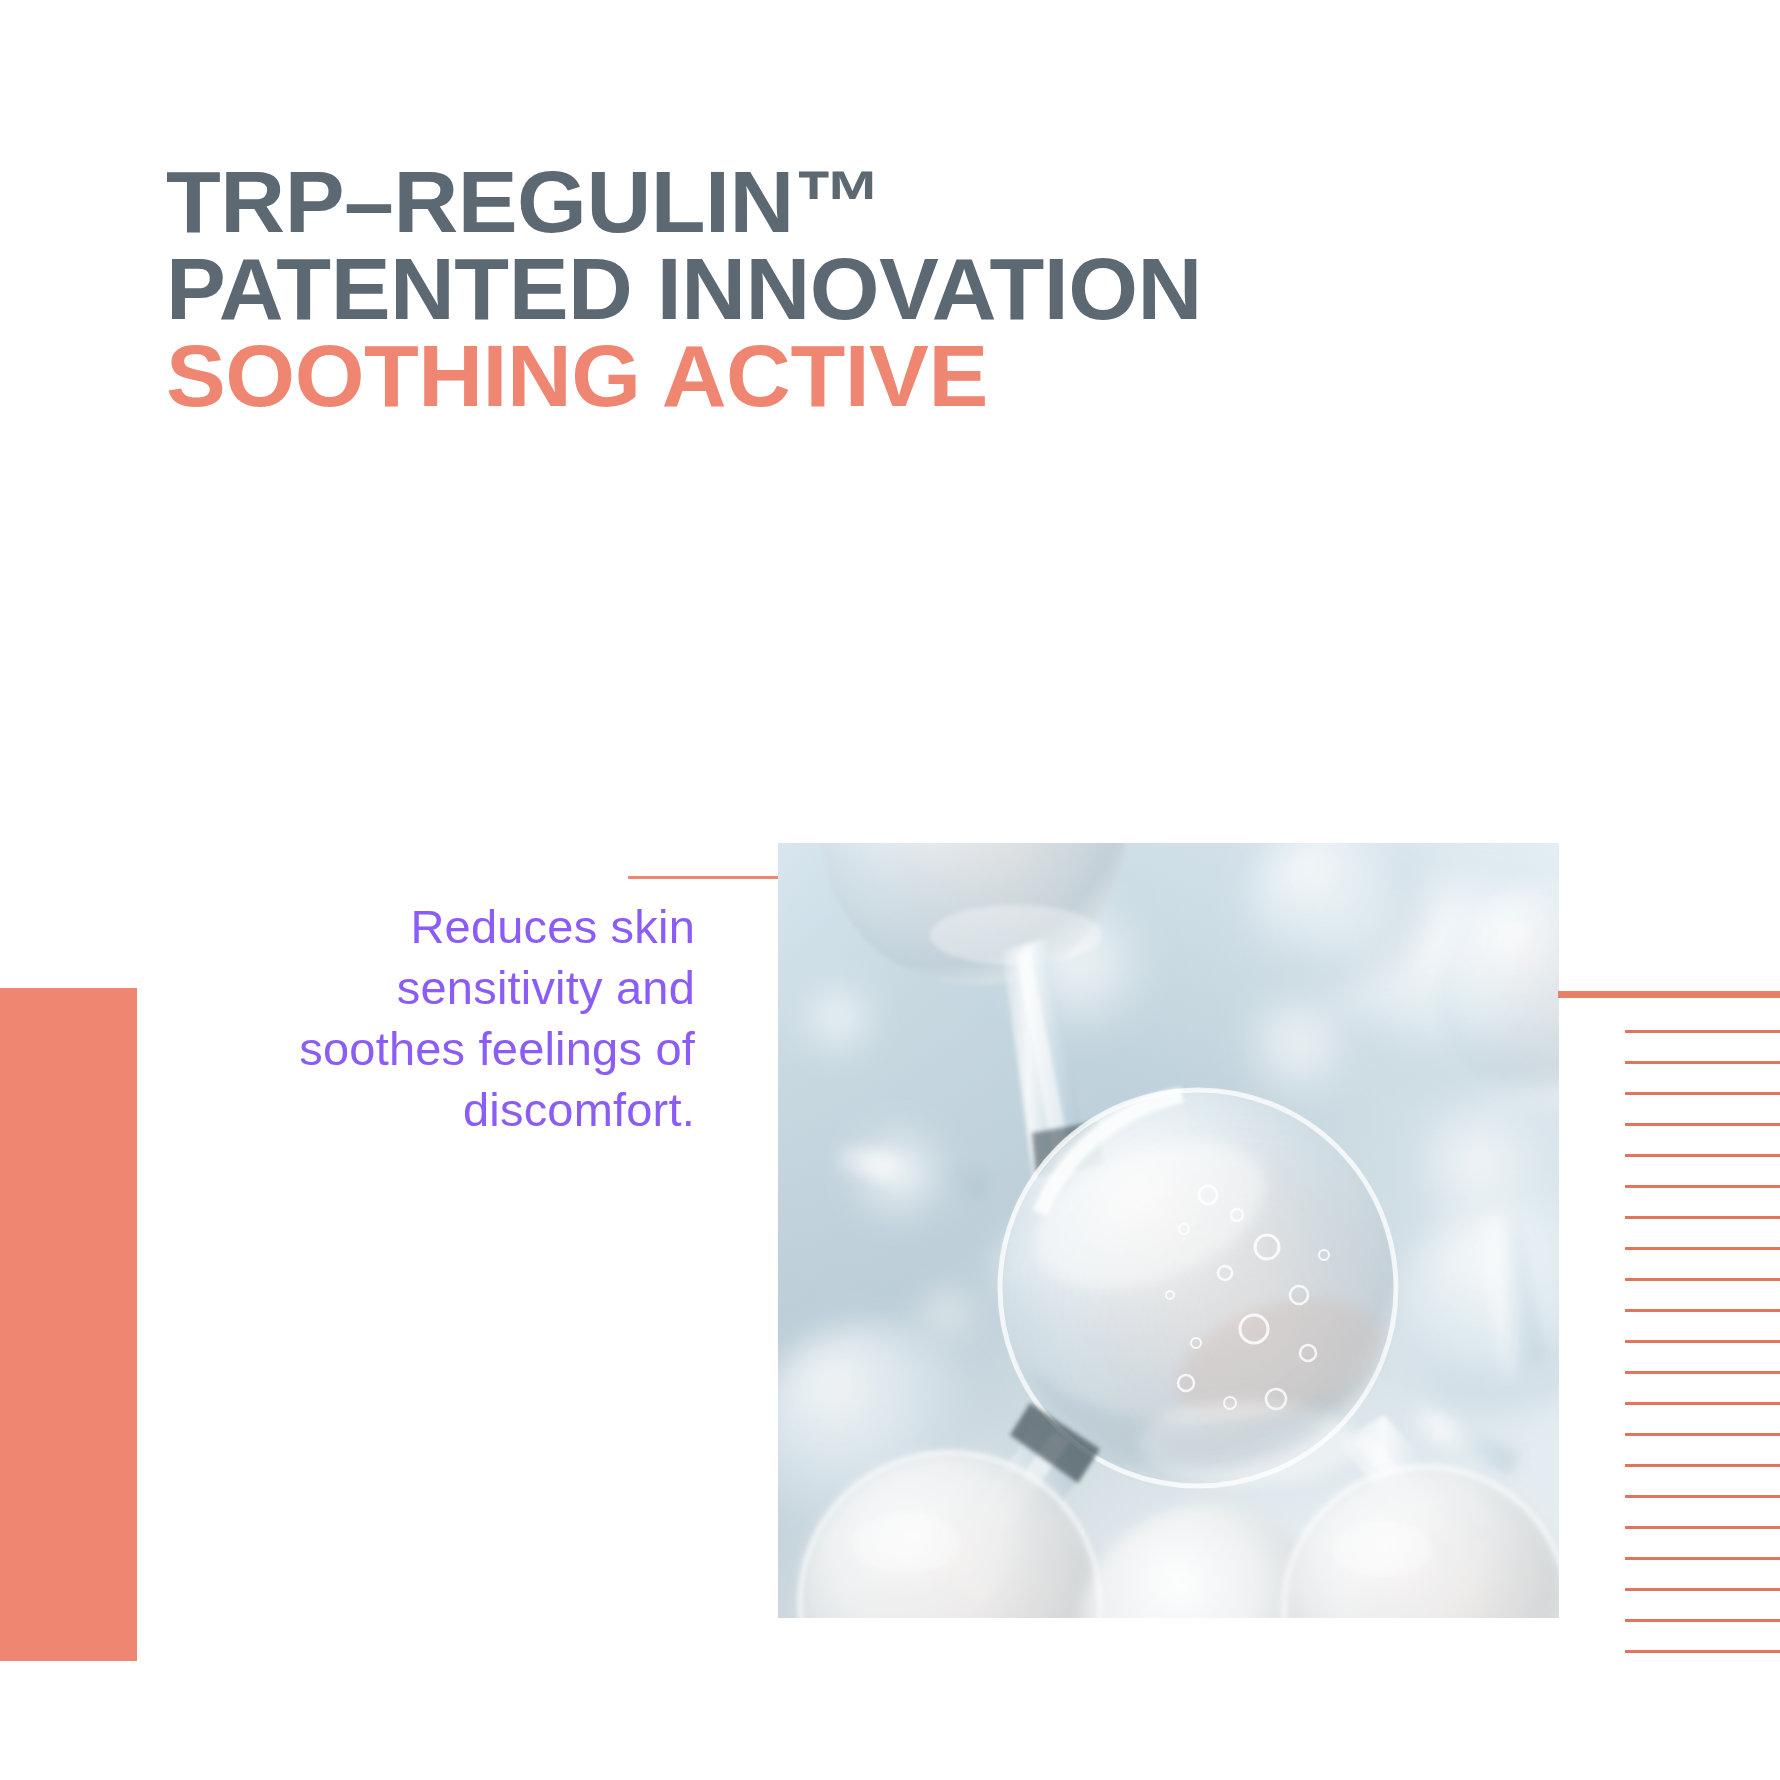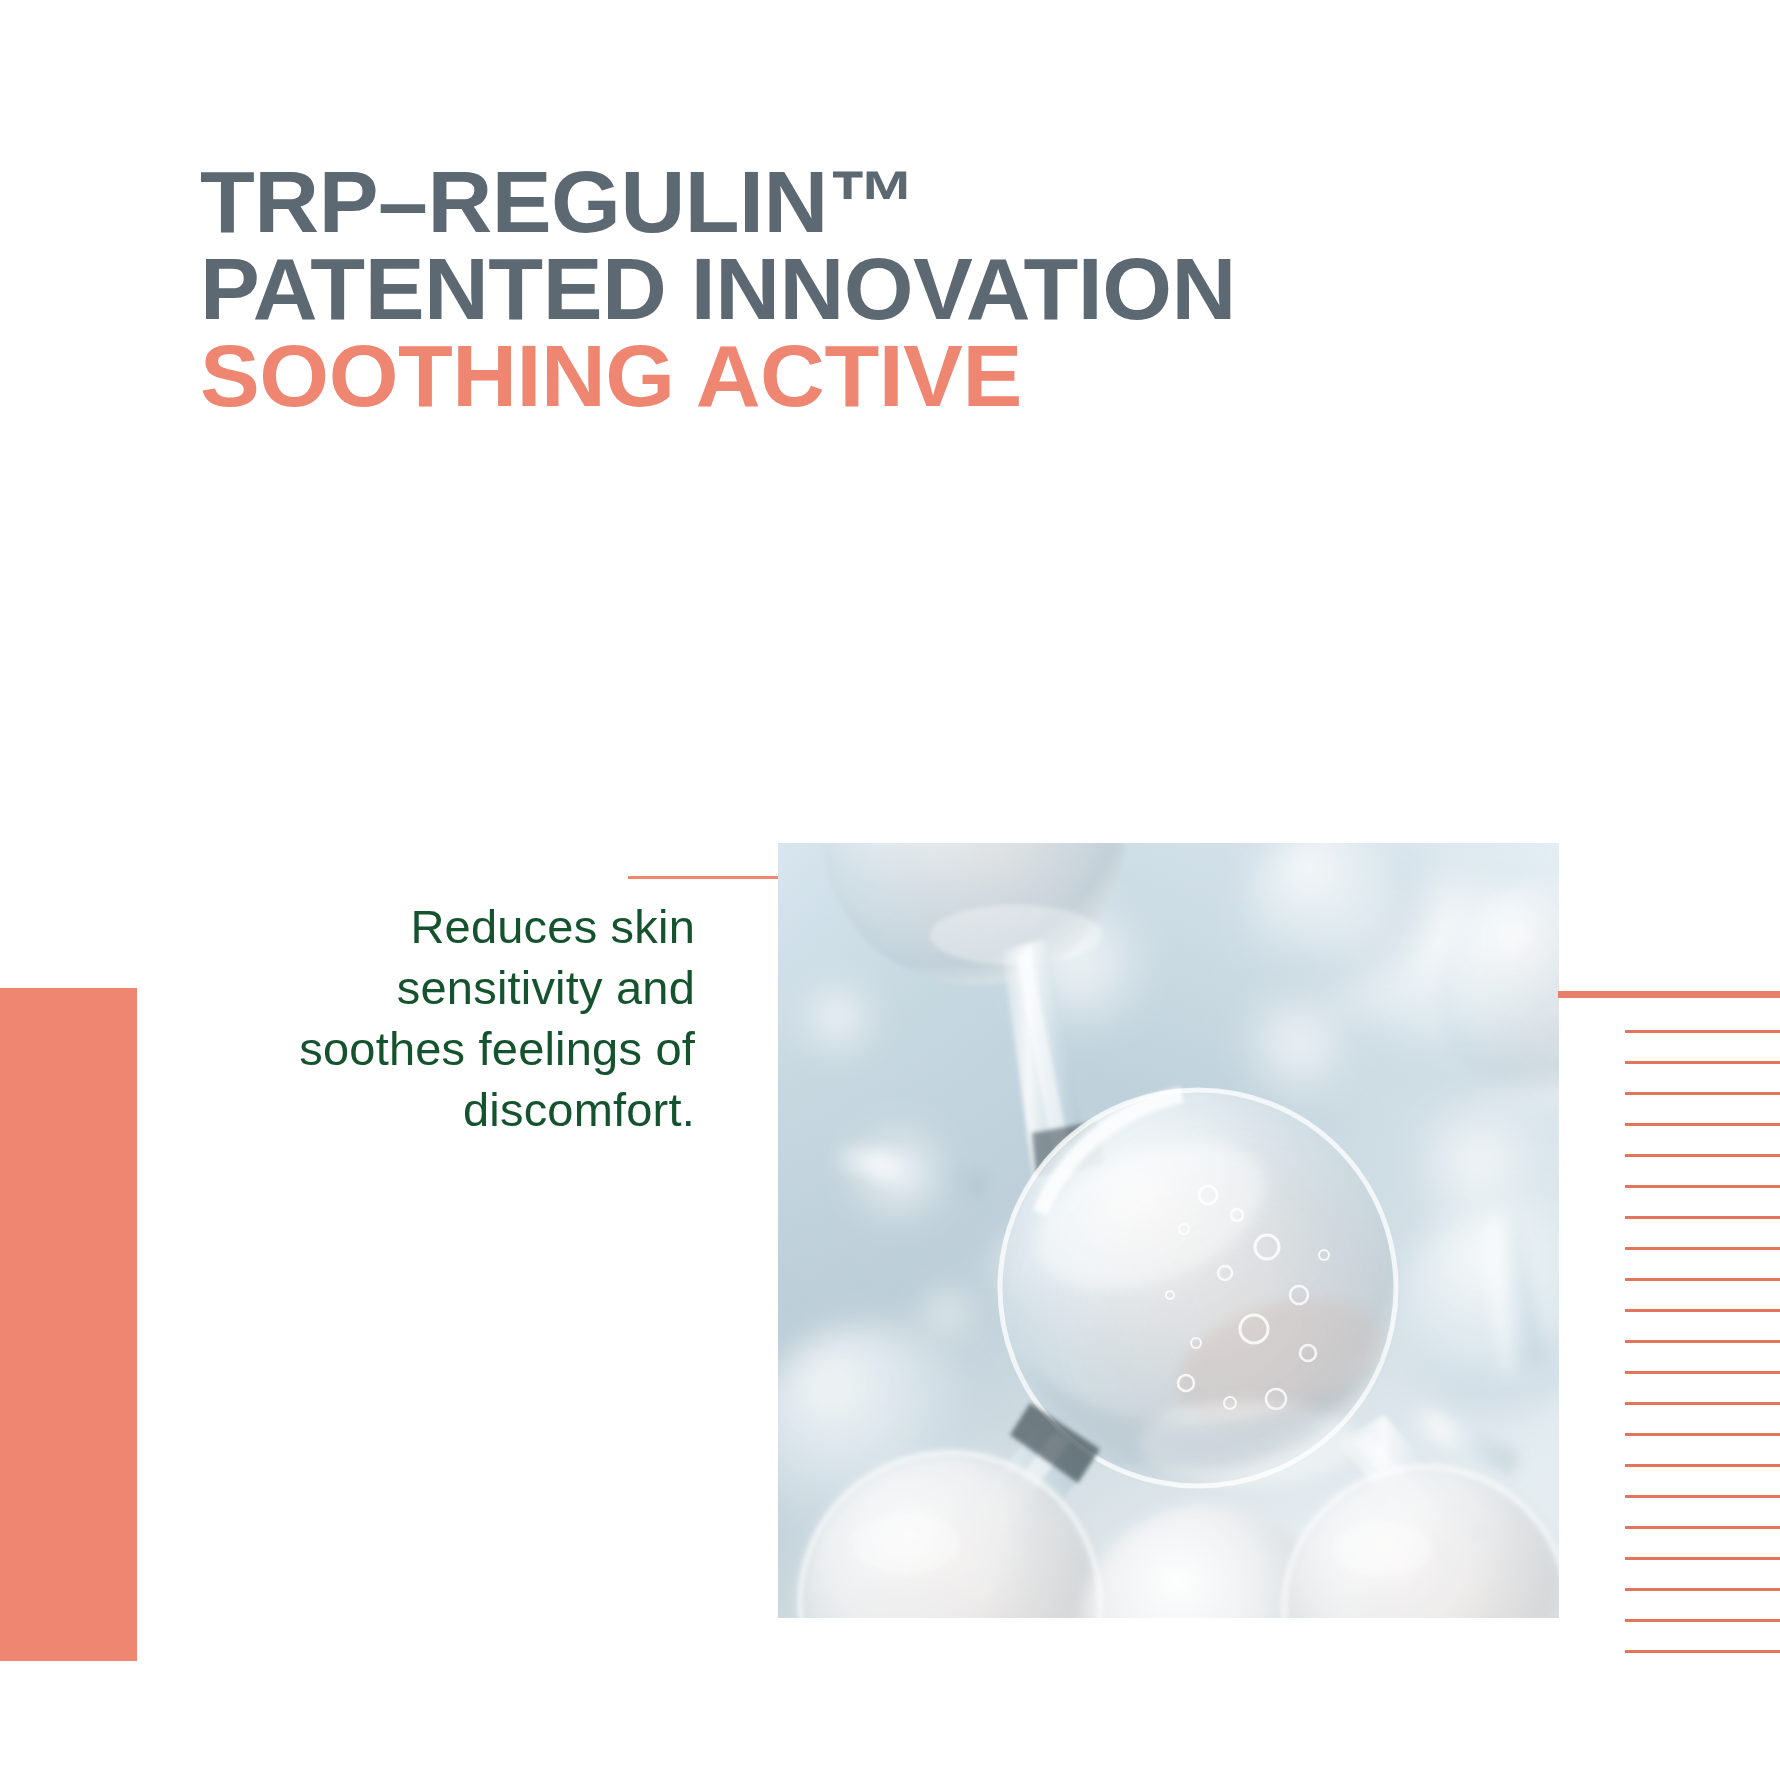--- a/index.html
+++ b/index.html
@@ -14,21 +14,21 @@
     position: relative;
     width: 1780px;
     height: 1780px;
     background: #ffffff;
     overflow: hidden;
   }
 
   
   .headline {
     position: absolute;
-    left: 200px;
+    left: 166px;
     top: 158px;
     width: 1250px;
   }
   .headline-line {
     font-family: "Liberation Sans", sans-serif;
     font-weight: bold;
     font-size: 88px;
     line-height: 0.99;
     letter-spacing: -0.5px;
     white-space: nowrap;
@@ -48,21 +48,21 @@
     background: #ee8672;
   }
 
   
   .body-copy {
     position: absolute;
     left: 243px;
     top: 896px;
     width: 452px;
     text-align: right;
-    color: #14532d;
+    color: #8b5cf6;
     font-family: "Liberation Sans", sans-serif;
     font-weight: 400;
     font-size: 47px;
     line-height: 1.30;
     letter-spacing: 0.2px;
   }
 
   
   .connector {
     position: absolute;

